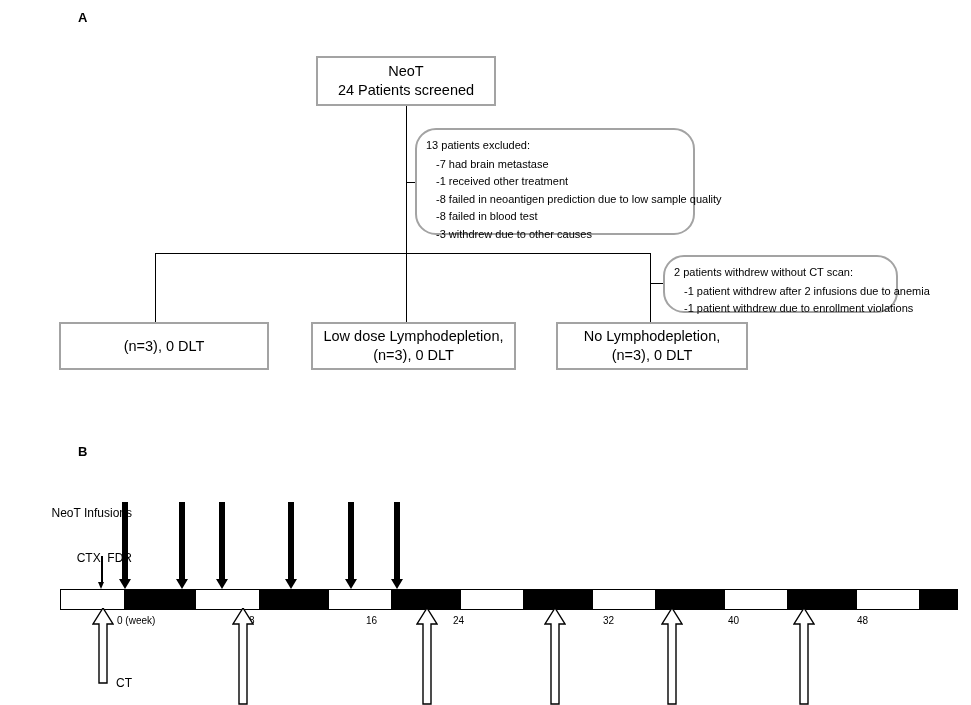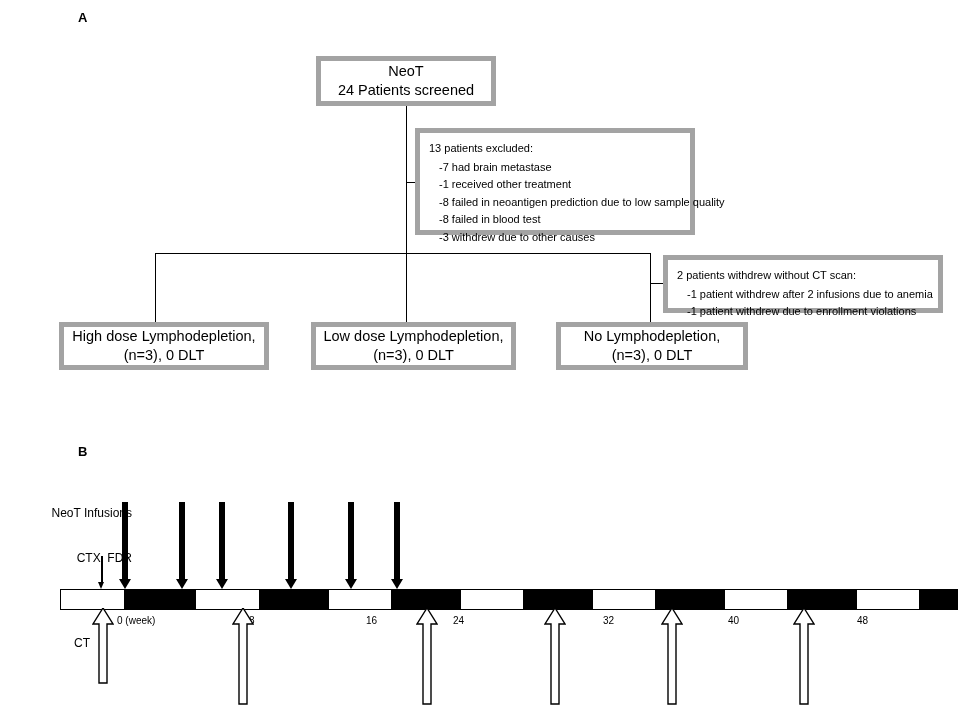--- a/index.html
+++ b/index.html
@@ -19,35 +19,36 @@
     position: absolute;
     font-weight: bold;
     font-size: 13px;
     letter-spacing: 0.5px;
   }
   #panel-a-label { left: 78px; top: 10px; }
   #panel-b-label { left: 78px; top: 444px; }
 
   .box {
     position: absolute;
-    border: 5px solid #a3a3a3;
+    border: 2px solid #a3a3a3;
     background: #ffffff;
     box-sizing: border-box;
   }
   .box-center {
     display: flex;
     flex-direction: column;
     align-items: center;
     justify-content: center;
     text-align: center;
   }
   .box-center .line { font-size: 14.5px; line-height: 19px; white-space: nowrap;}
   .box-left {
     padding: 7px 8px 6px 9px;
     text-align: left;
+    border-radius: 21px;
   }
   .box-left .line {
     font-size: 11px;
     line-height: 17.5px;
     white-space: nowrap;
   }
   .box-left .line.first { margin-bottom: 1px; }
   .indent { padding-left: 10px; }
 
   .vline, .hline {
@@ -160,46 +161,45 @@
 </div>
 
 <div class="hline" style="left:155px; top:253px; width:496px;"></div>
 
 <div class="vline" style="left:155px; top:253px; height:69px;"></div>
 
 <div class="vline" style="left:650px; top:253px; height:69px;"></div>
 
 <div class="hline" style="left:650px; top:283px; width:13px;"></div>
 
-<div class="box box-left" style="left:663px; top:255px; width:280px; height:58px;">
+<div class="box box-left" style="left:663px; top:255px; width:235px; height:58px;">
   <div class="line first">2 patients withdrew without CT scan:</div>
   <div class="line indent">-1 patient withdrew after 2 infusions due to anemia</div>
   <div class="line indent">-1 patient withdrew due to enrollment violations</div>
 </div>
 
 <div class="box box-center" style="left:59px; top:322px; width:210px; height:48px;">
-  <div class="line">High dose Lymphodepletion,</div>
   <div class="line">(n=3), 0 DLT</div>
 </div>
 
 <div class="box box-center" style="left:311px; top:322px; width:205px; height:48px;">
   <div class="line">Low dose Lymphodepletion,</div>
   <div class="line">(n=3), 0 DLT</div>
 </div>
 
 <div class="box box-center" style="left:556px; top:322px; width:192px; height:48px;">
   <div class="line">No Lymphodepletion,</div>
   <div class="line">(n=3), 0 DLT</div>
 </div>
 
 <div class="panel-label" id="panel-b-label">B</div>
 
 <div class="b-label" style="left:22px; top:506px; width:110px;">NeoT Infusions</div>
 <div class="b-label" style="left:32px; top:551px; width:100px;">CTX, FDR</div>
-<div class="b-label" style="left:32px; top:636px; width:100px; text-align:center;">CT</div>
+<div class="b-label" style="left:32px; top:676px; width:100px; text-align:right;">CT</div>
 
 <div class="timeline">
   <div class="tl-seg" style="left:63px; width:72px;"></div>
   <div class="tl-seg" style="left:198px; width:70px;"></div>
   <div class="tl-seg" style="left:330px; width:70px;"></div>
   <div class="tl-seg" style="left:462px; width:70px;"></div>
   <div class="tl-seg" style="left:594px; width:70px;"></div>
   <div class="tl-seg" style="left:726px; width:70px;"></div>
   <div class="tl-seg" style="left:858px; width:40px;"></div>
 </div>

